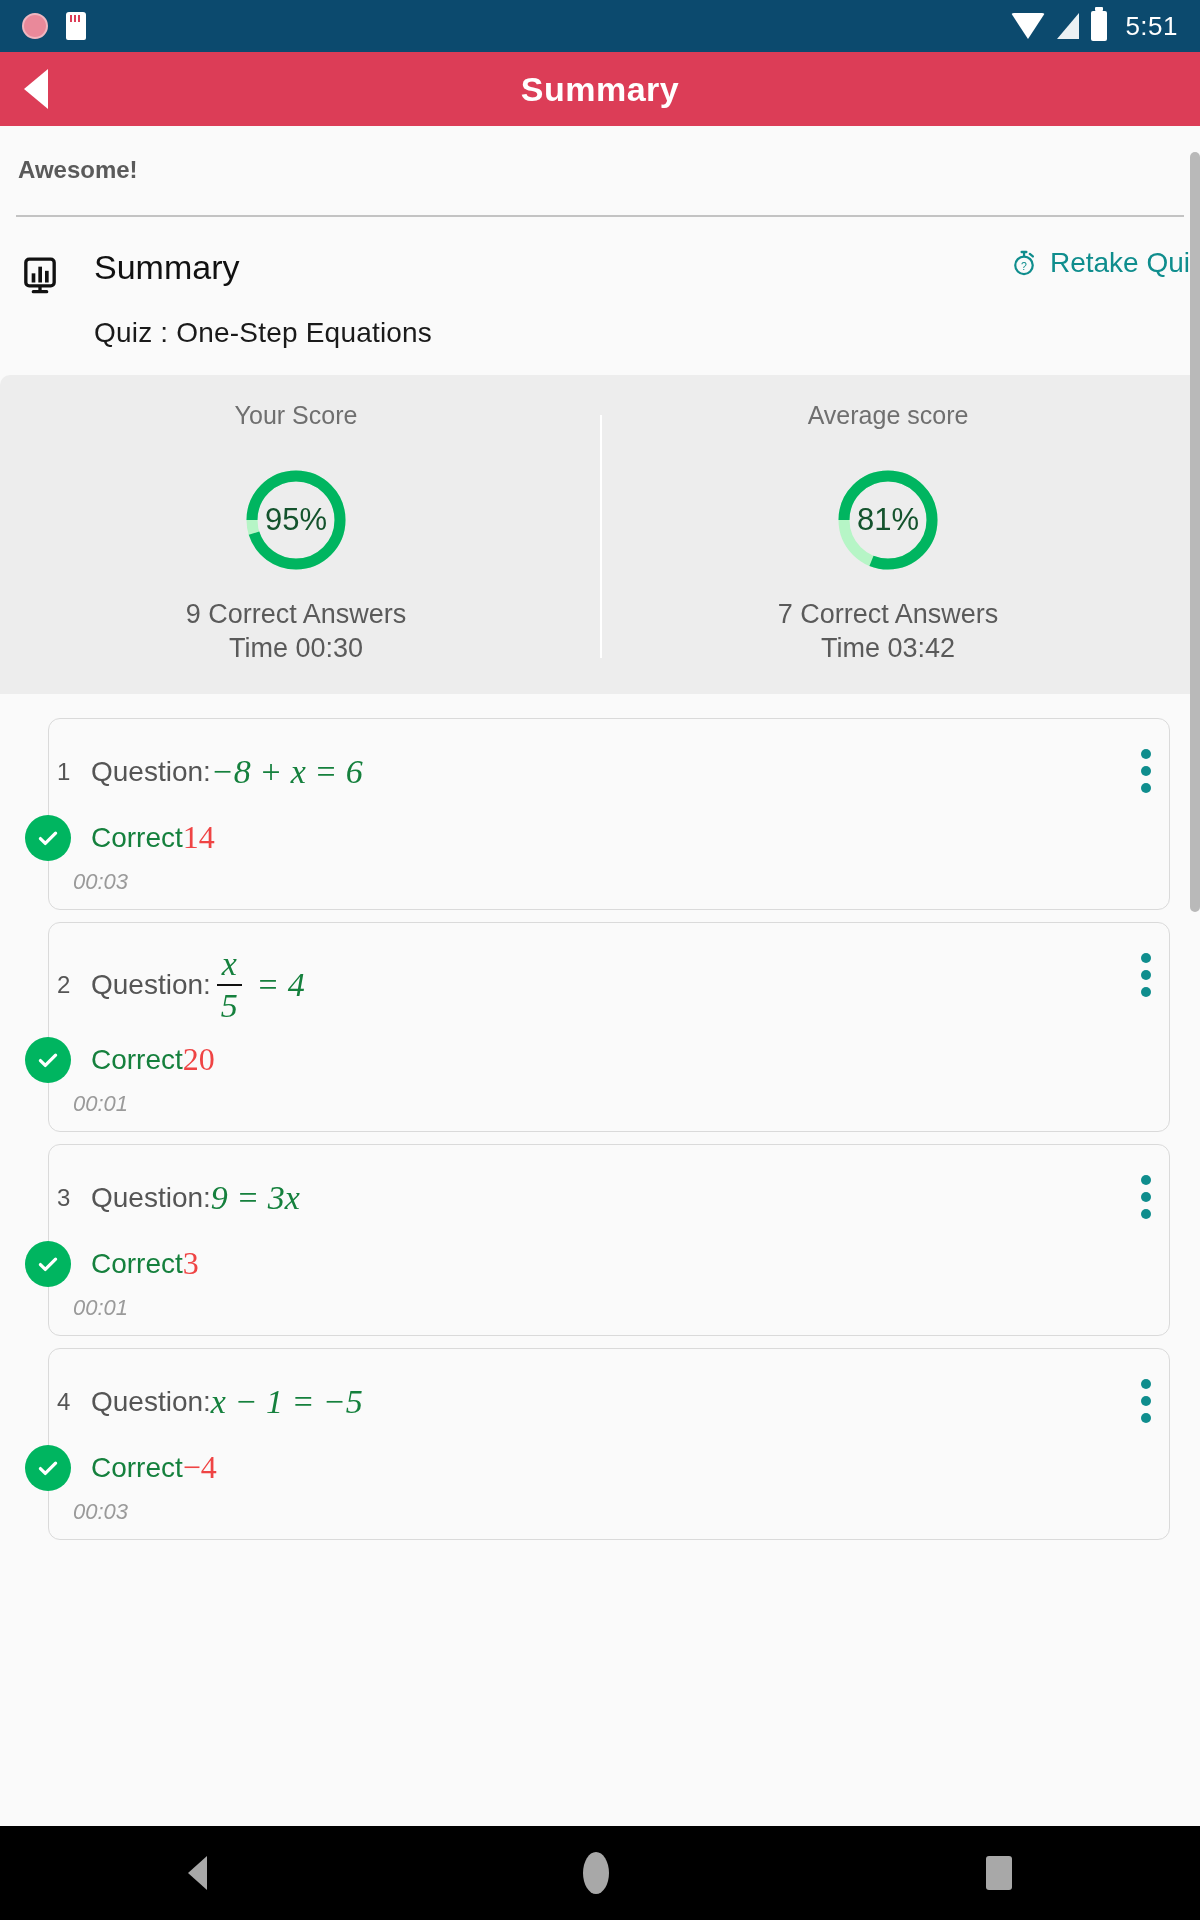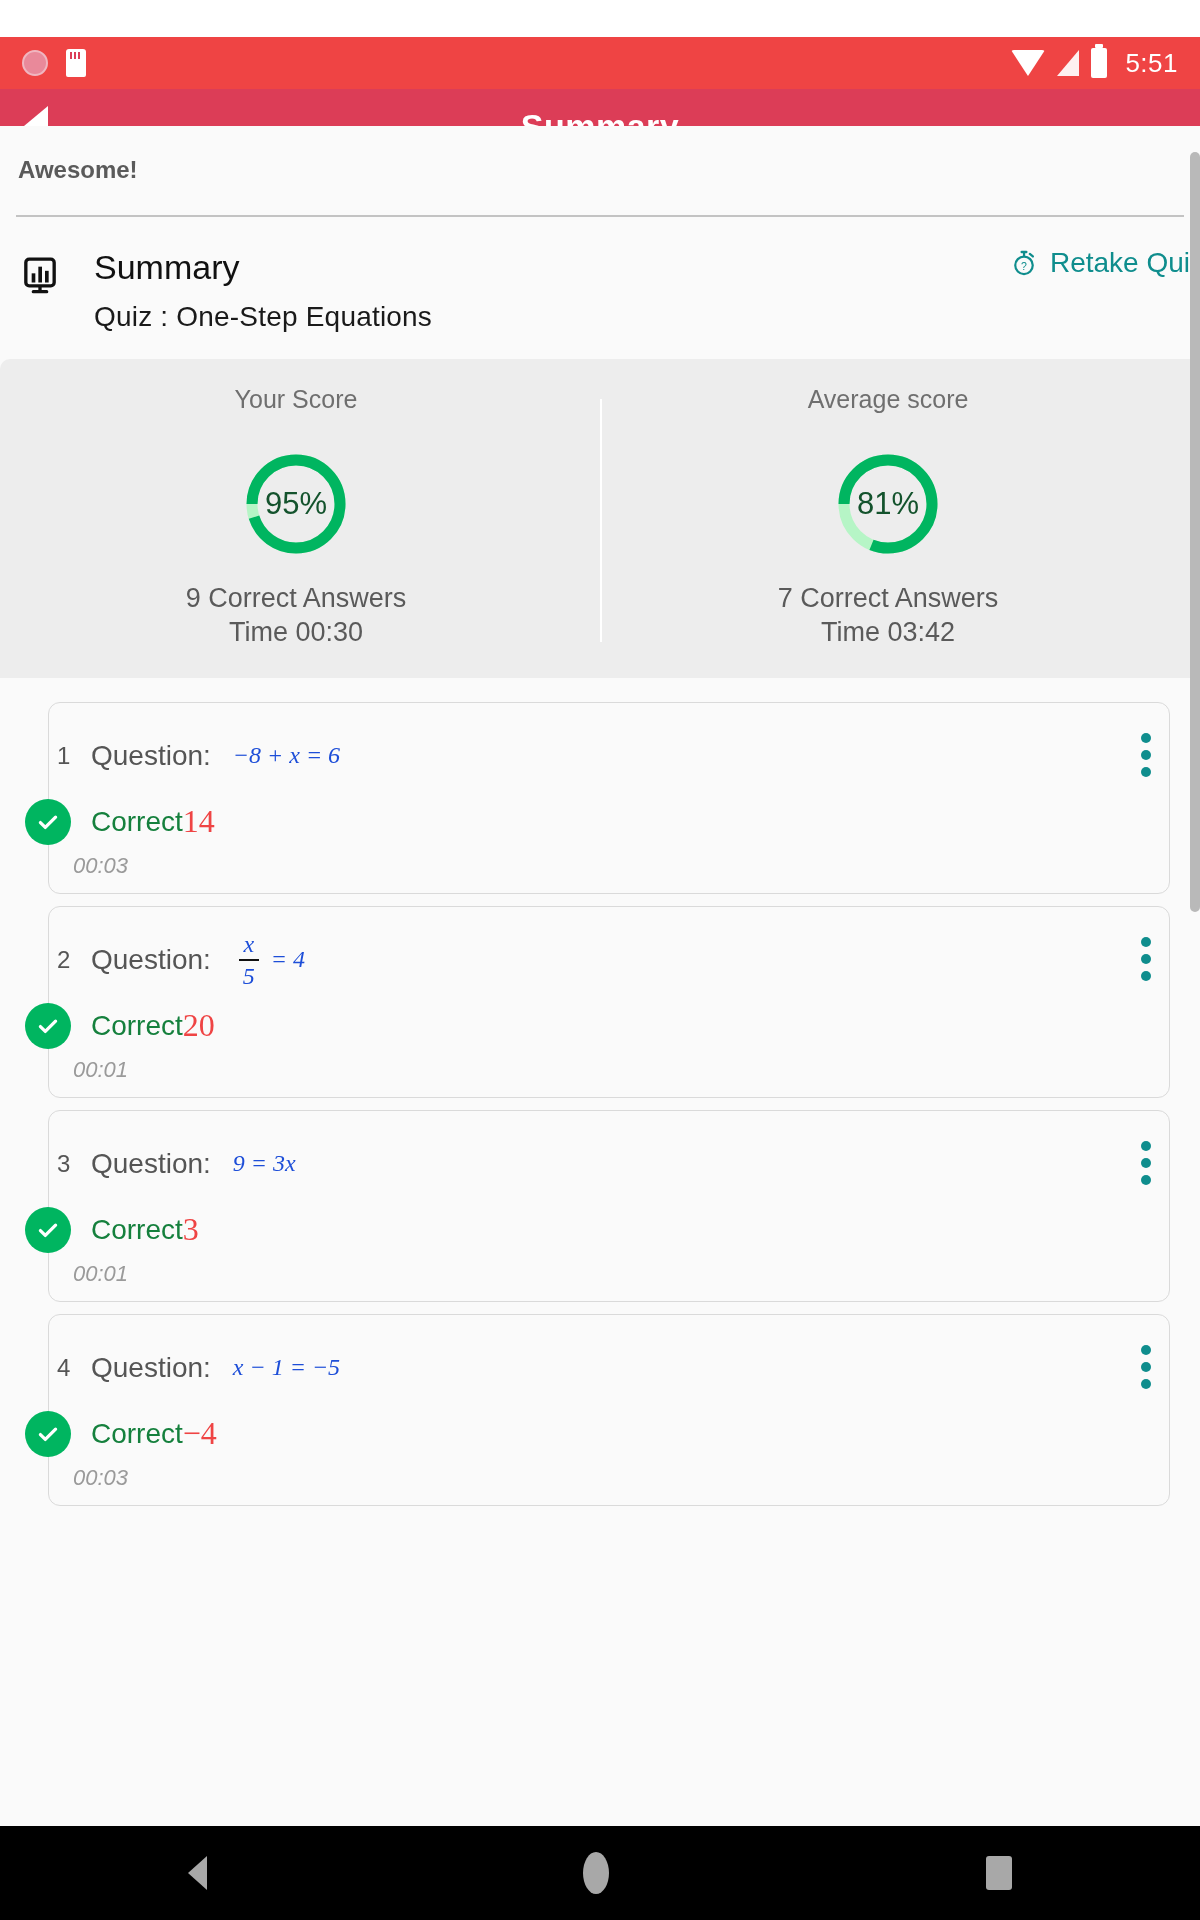--- a/index.html
+++ b/index.html
@@ -6,25 +6,24 @@
   body{
     width:1200px;height:1920px;
     background:#ffffff;
     font-family:"Liberation Sans", sans-serif;
     overflow:hidden;
     position:relative;
   }
 
   
   .statusbar{
-    height:52px;background:#ef4444;
+    height:52px;background:#0c4a6e;
     display:flex;align-items:center;
     padding:0 22px;box-sizing:border-box;
     color:#fff;
-    margin-top:37px;
   }
   .sb-left{display:flex;align-items:center;gap:18px;}
   .sb-right{margin-left:auto;display:flex;align-items:center;gap:12px;}
   .sb-time{font-size:26px;font-weight:400;letter-spacing:.5px;margin-left:6px;}
   .ic-circle{width:26px;height:26px;border-radius:50%;background:#e9899a;border:2px solid #f0b6c0;box-sizing:border-box;}
   .ic-sdcard{width:20px;height:28px;background:#fff;border-radius:3px 3px 2px 2px;position:relative;}
   .ic-sdcard:before{content:"";position:absolute;top:3px;left:4px;width:12px;height:7px;
      background:repeating-linear-gradient(90deg,#DC3D57 0 2px,transparent 2px 4px);}
   .ic-wifi{width:0;height:0;border-left:17px solid transparent;border-right:17px solid transparent;border-top:26px solid #fff;border-radius:3px;}
   .ic-signal{width:0;height:0;border-left:22px solid transparent;border-bottom:26px solid #fff;opacity:.92;}
@@ -57,21 +56,21 @@
   .banner-sub{font-size:27px;color:#6f6f6f;line-height:1.35;margin-top:4px;}
   .divider{height:2px;background:#c3c3c3;margin:30px 16px 0 16px;}
 
   .sum-head{display:flex;align-items:flex-start;padding:32px 20px 0 20px;position:relative;}
   .chart-icon{width:40px;height:40px;flex:none;margin-top:6px;}
   .sum-title{font-size:34px;color:#111;margin-left:34px;line-height:1.1;}
   .retake{
     position:absolute;right:-4px;top:30px;display:flex;align-items:center;gap:12px;
     color:#0f8d8d;font-size:28px;cursor:pointer;white-space:nowrap;
   }
-  .quiz-sub{font-size:28px;color:#1a1a1a;margin:6px 0 0 94px;letter-spacing:.2px;}
+  .quiz-sub{font-size:28px;color:#1a1a1a;margin:22px 0 0 94px;letter-spacing:.2px;}
 
   
   .score-panel{
     margin-top:26px;background:#ededed;border-radius:10px 10px 0 0;
     display:flex;position:relative;padding:26px 16px 28px 0;
   }
   .score-col{flex:1;text-align:center;}
   .score-label{font-size:25px;color:#6f6f6f;}
   .donut-wrap{margin:38px auto 0 auto;width:104px;height:104px;position:relative;}
   .donut-wrap svg{display:block;transform:rotate(-90deg);}
@@ -90,21 +89,21 @@
     background:#fafafa;
     border:1px solid #dadada;
     border-radius:12px;
     min-height:150px;
     box-sizing:border-box;
   }
   .card-inner{padding:24px 0 14px 0;}
   .q-row{display:flex;align-items:center;min-height:58px;padding-left:24px;}
   .q-num{font-size:24px;color:#555;width:26px;flex:none;margin-left:-16px;}
   .q-label{font-size:28px;color:#555;margin-left:8px;}
-  .q-math{font-family:"Liberation Serif", serif;font-size:24px;color:#1d4ed8;margin-left:22px;display:flex;align-items:center;}
+  .q-math{font-family:"Liberation Serif", serif;font-size:34px;color:#15803d;display:flex;align-items:center;}
   .frac{display:inline-flex;flex-direction:column;align-items:center;line-height:1;vertical-align:middle;margin:0 6px;}
   .frac .num{font-style:italic;padding:0 4px 3px 4px;}
   .frac .bar{width:100%;height:2px;background:#111;}
   .frac .den{padding:3px 4px 0 4px;}
   .ital{font-style:italic;}
   .a-row{display:flex;align-items:center;margin-top:14px;padding-left:24px;}
   .check{
     width:46px;height:46px;border-radius:50%;background:#00b560;
     display:flex;align-items:center;justify-content:center;flex:none;
     margin-left:-48px;

